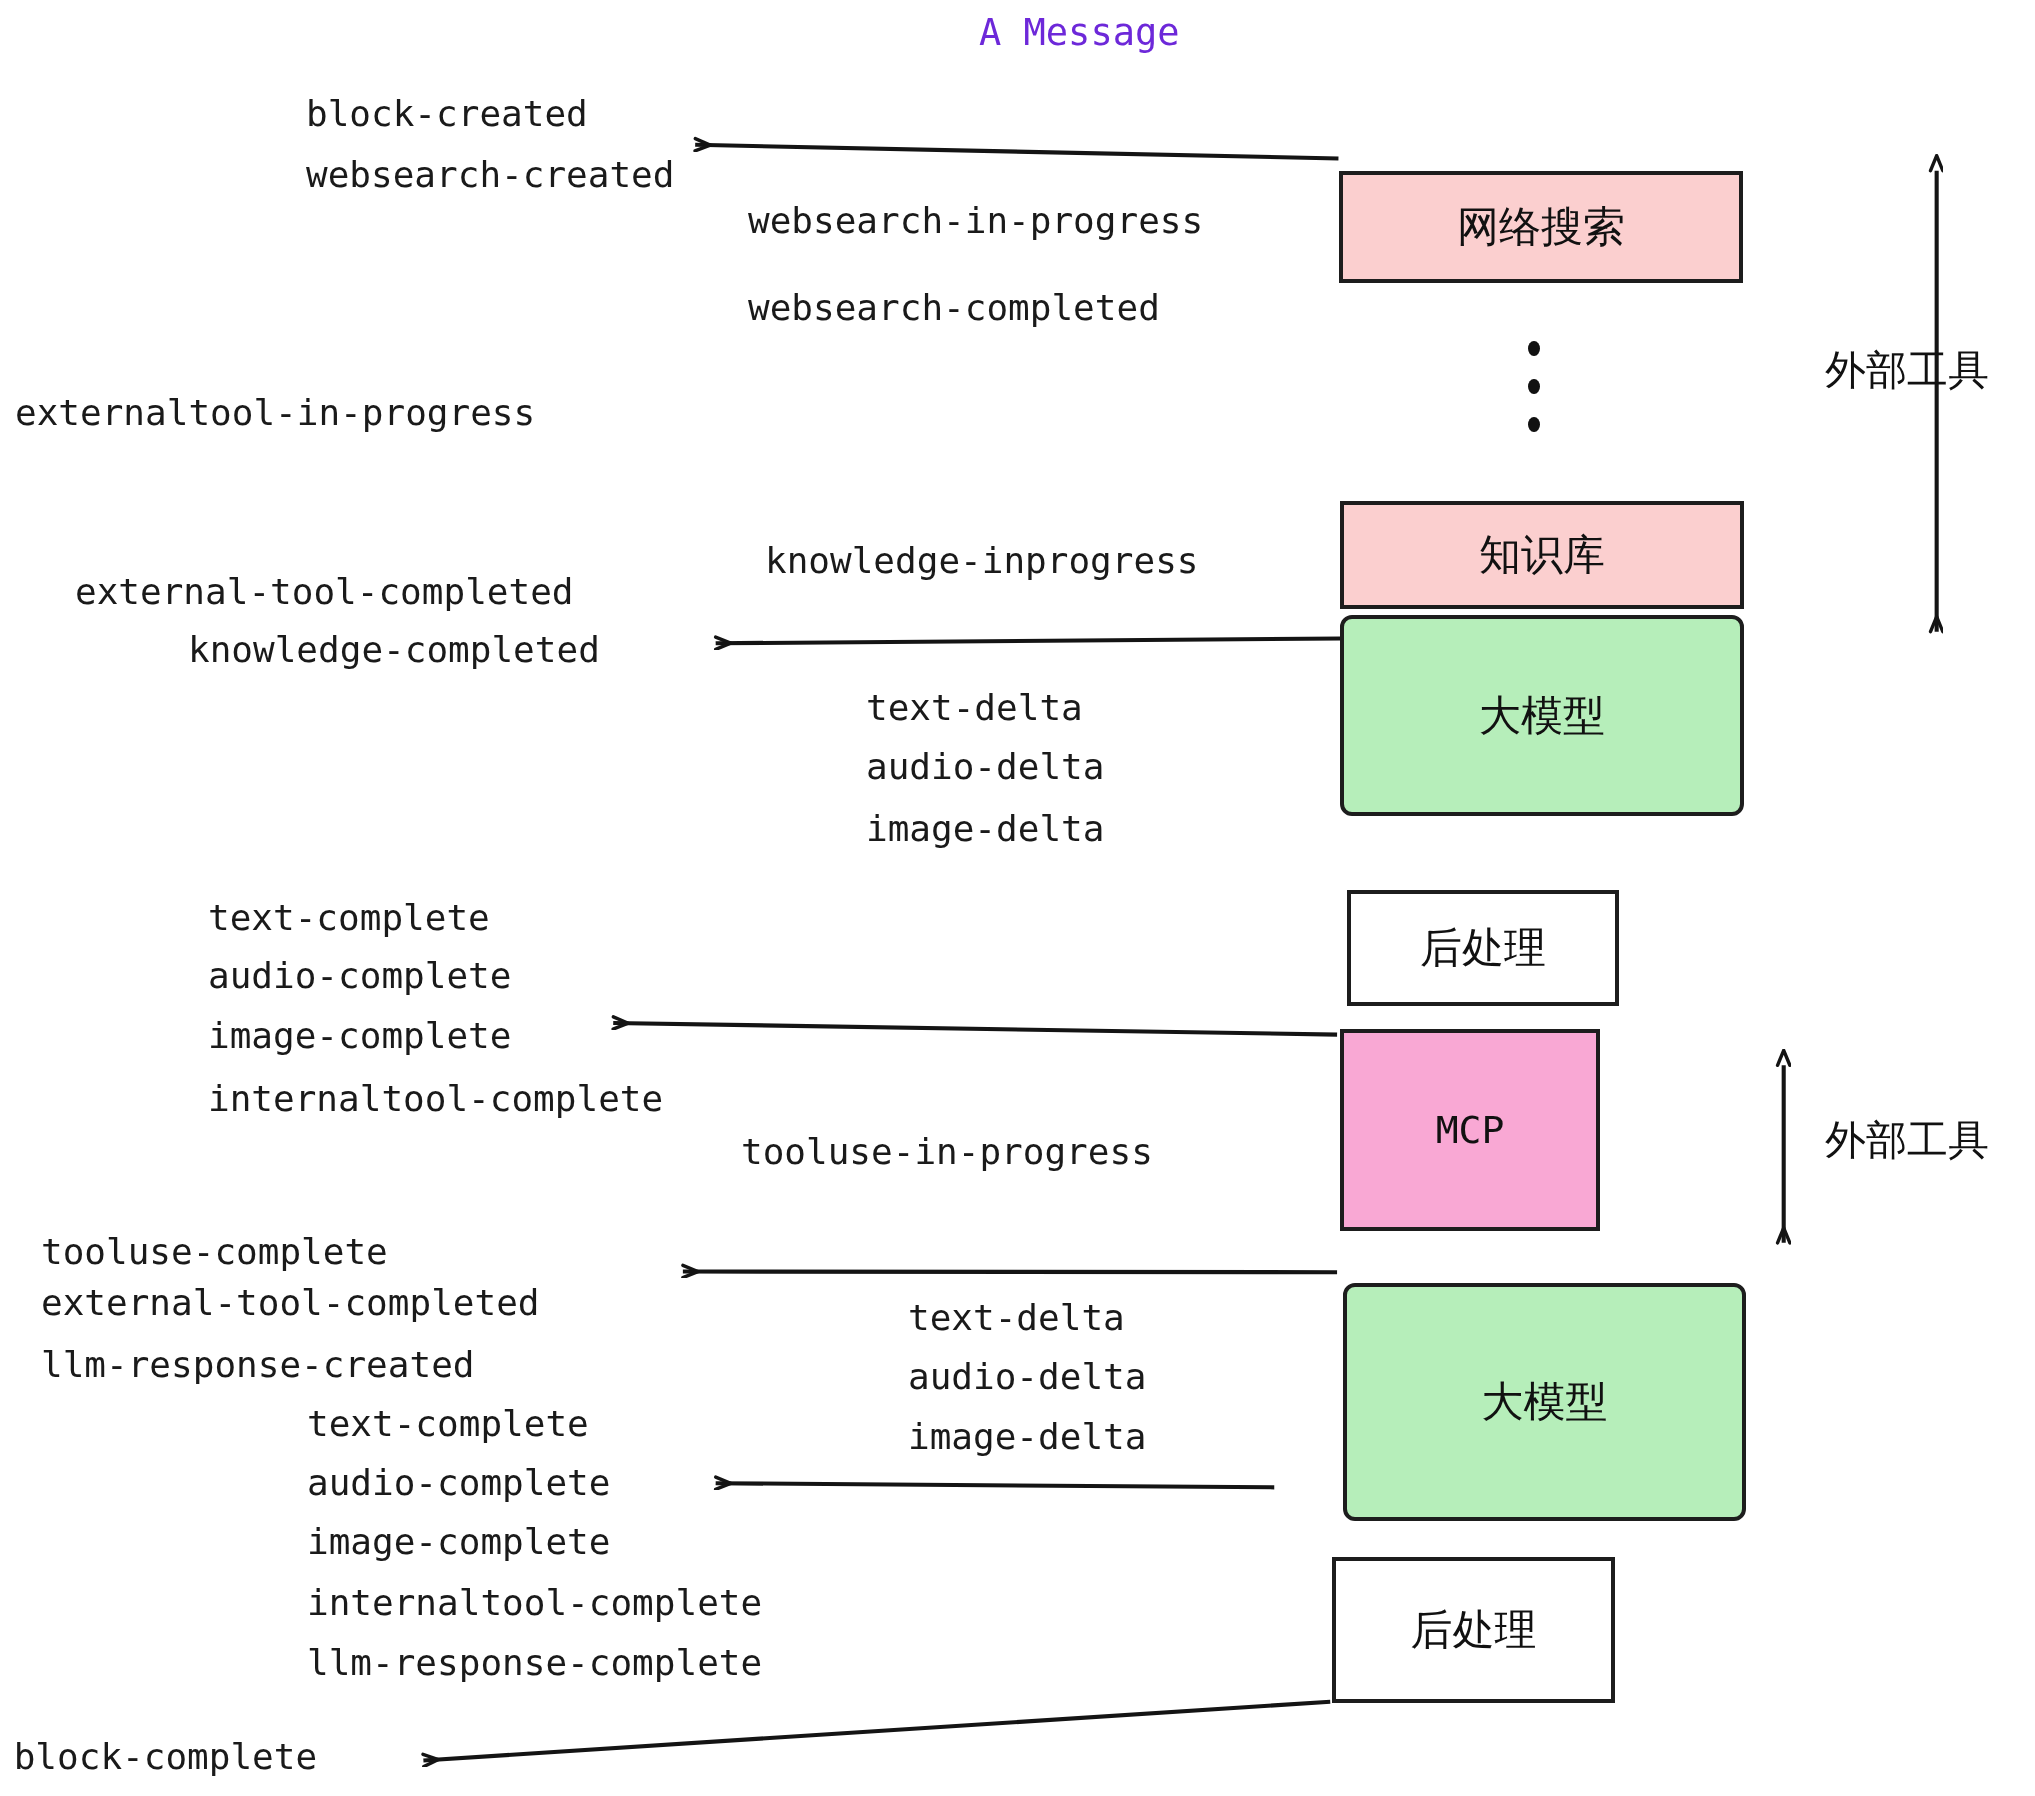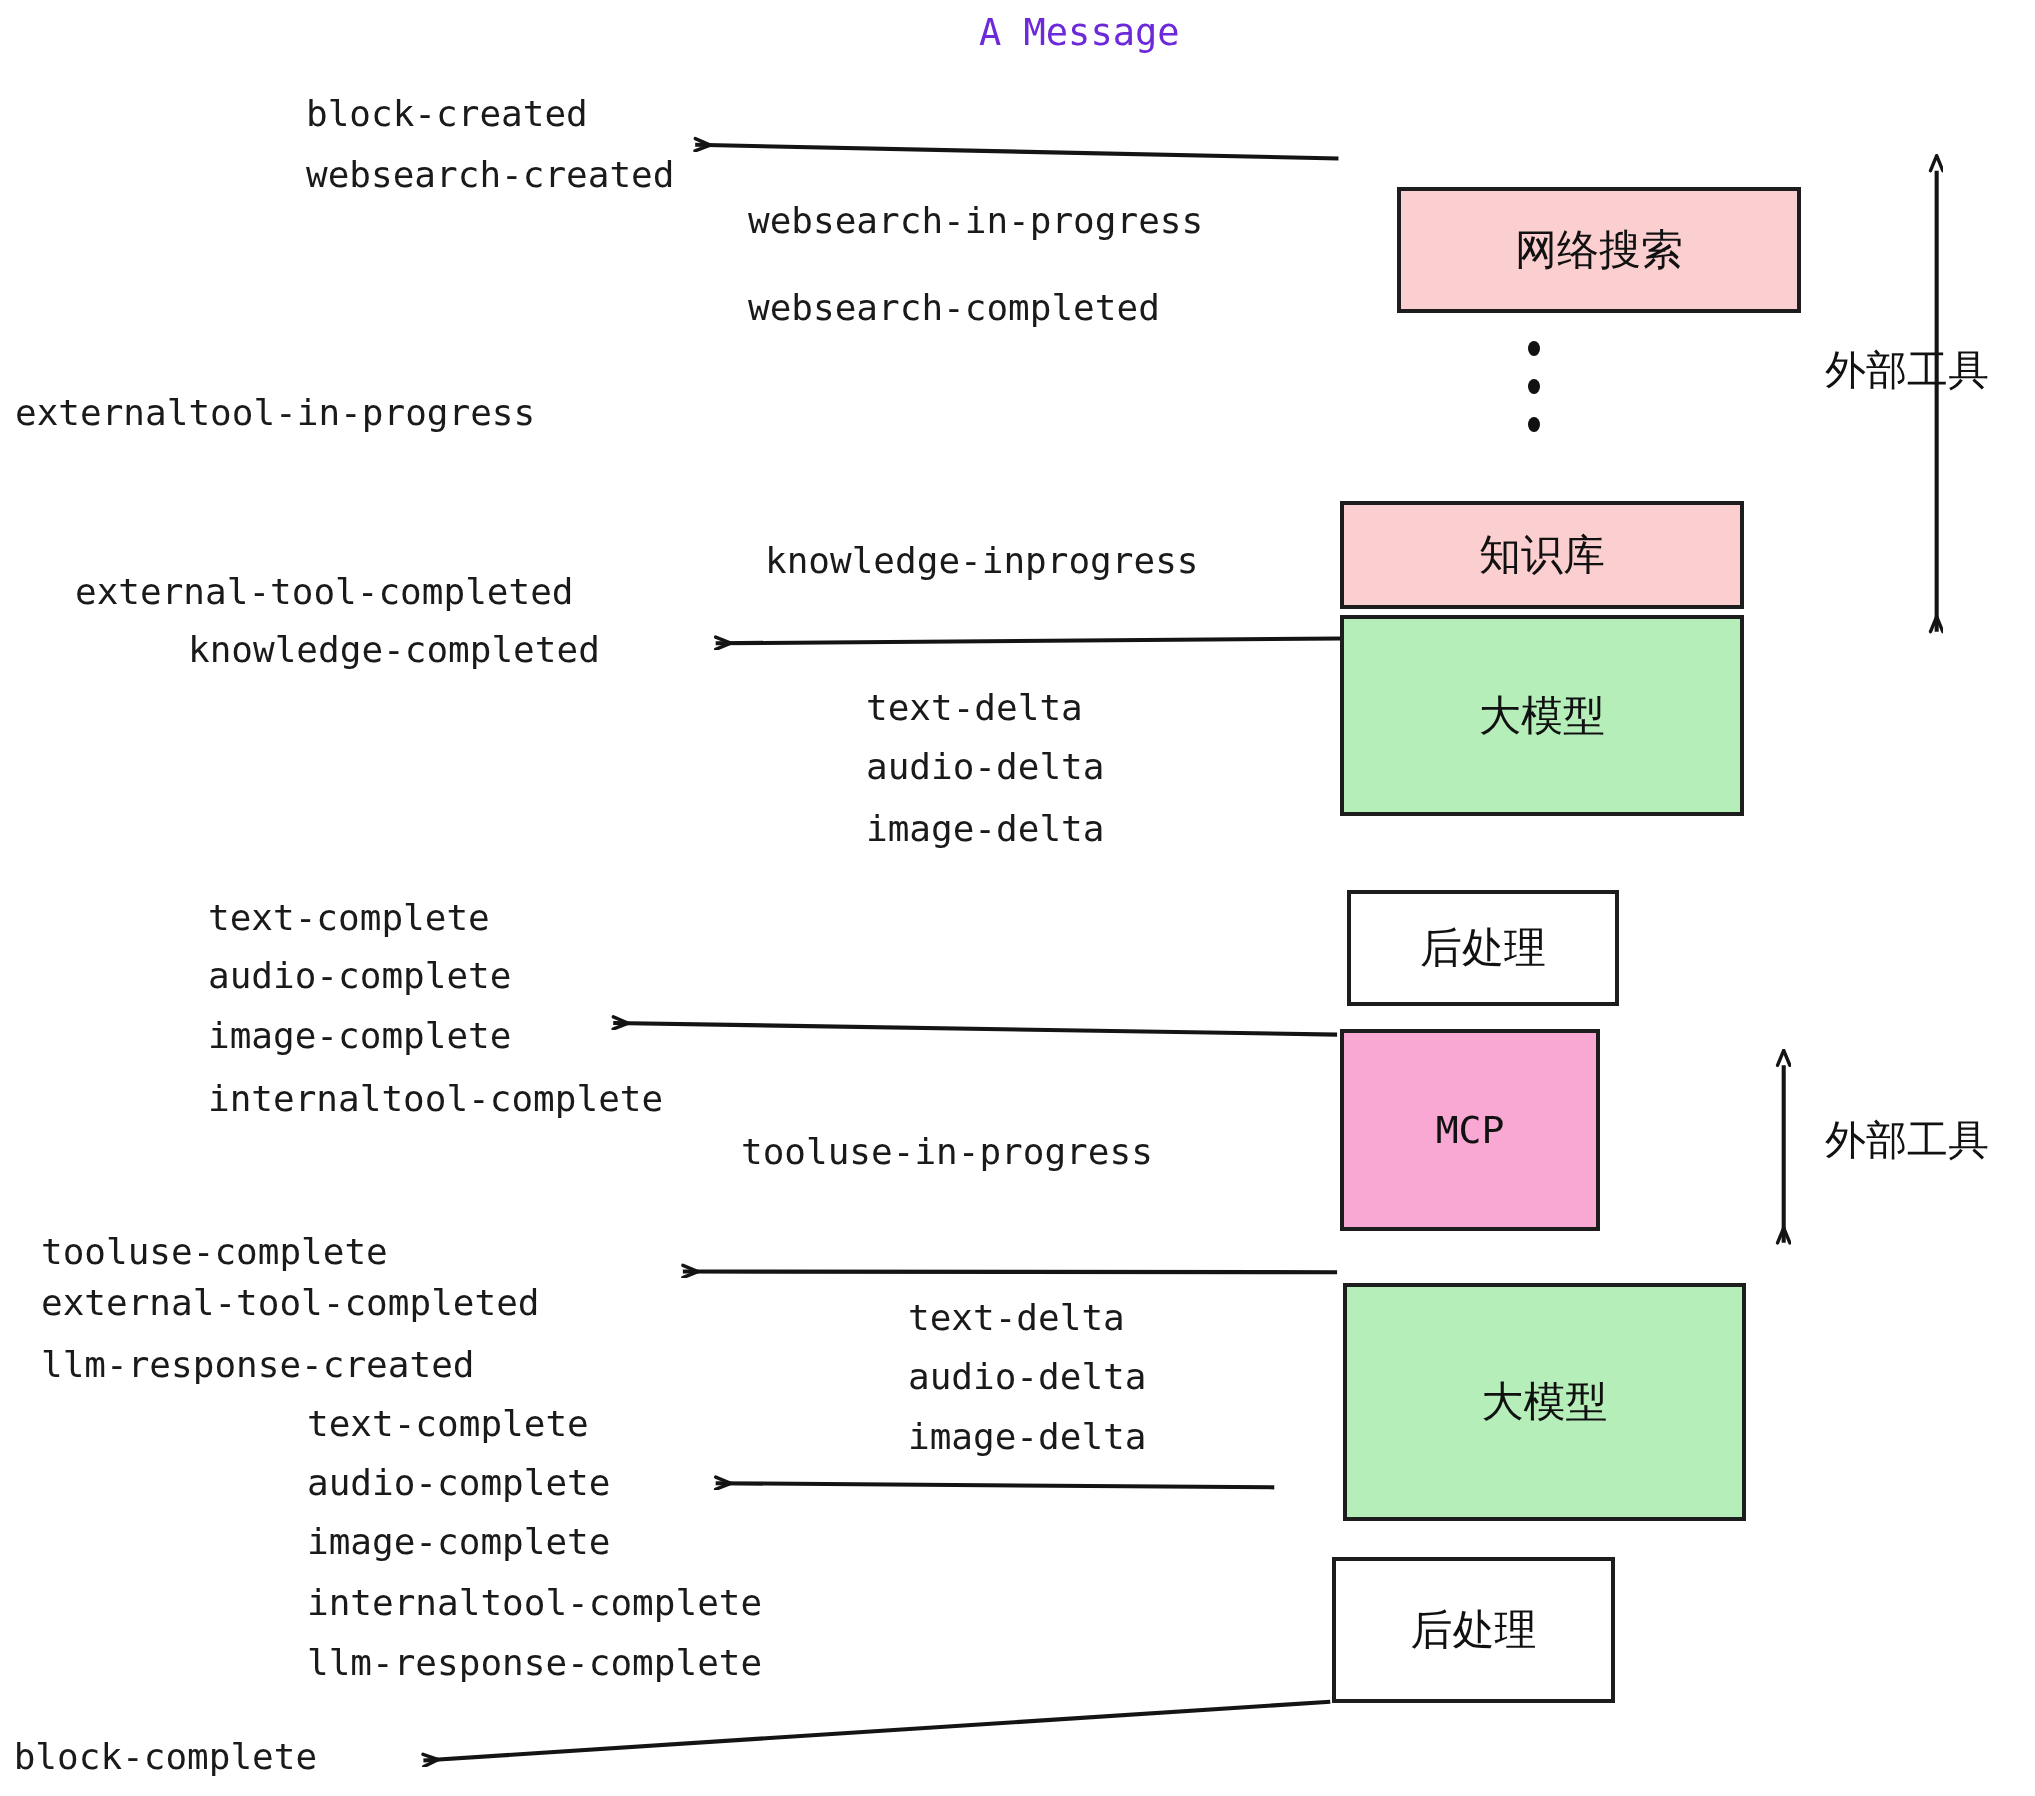--- a/index.html
+++ b/index.html
@@ -15,21 +15,21 @@
          font-family:"DejaVu Sans Mono","Liberation Mono",monospace;
          font-size:37px;line-height:1;}
 
   .box{position:absolute;box-sizing:border-box;border:4.1px solid #1d1d1d;
        display:flex;align-items:center;justify-content:center;}
   .box span{font-family:"DejaVu Sans","Liberation Sans",sans-serif;
             font-size:42px;color:#111;line-height:1;}
   .box.mcp span{font-family:"DejaVu Sans Mono","Liberation Mono",monospace;font-size:38px;}
 
   .pink{background:#fbcfcf;}
-  .green{background:#b6eeba;}
+  .green{background:#b6eeba;border-radius:12px;}
   .yellow{background:#f9a8d4;}
   .white{background:#ffffff;}
 
   .sidelabel{position:absolute;white-space:pre;color:#111;
              font-family:Liberation Sans, sans-serif;
              font-size:41px;line-height:1;}
 
   .dots{position:absolute;display:flex;flex-direction:column;align-items:center;gap:23px;}
   .dots i{display:block;width:11.6px;height:15px;border-radius:50%;background:#111;}
 
@@ -95,21 +95,21 @@
   <div class="evt" style="left:908px;top:1359px;">audio-delta</div>
   <div class="evt" style="left:908px;top:1419px;">image-delta</div>
 
   <div class="evt" style="left:307px;top:1406px;">text-complete</div>
   <div class="evt" style="left:307px;top:1465px;">audio-complete</div>
   <div class="evt" style="left:307px;top:1524px;">image-complete</div>
   <div class="evt" style="left:307px;top:1585px;">internaltool-complete</div>
   <div class="evt" style="left:307px;top:1645px;">llm-response-complete</div>
   <div class="evt" style="left:13.7px;top:1739px;">block-complete</div>
 
-  <div class="box pink" style="left:1397px;top:171px;width:404px;height:126px;margin-top:16px;">
+  <div class="box pink" style="left:1339px;top:171px;width:404px;height:112px;">
     <span>网络搜索</span>
   </div>
 
   <div class="dots" style="left:1528px;top:341px;">
     <i></i>
       <i></i>
       <i></i>
   </div>
 
   <div class="box pink" style="left:1340px;top:501px;width:404px;height:108px;">

